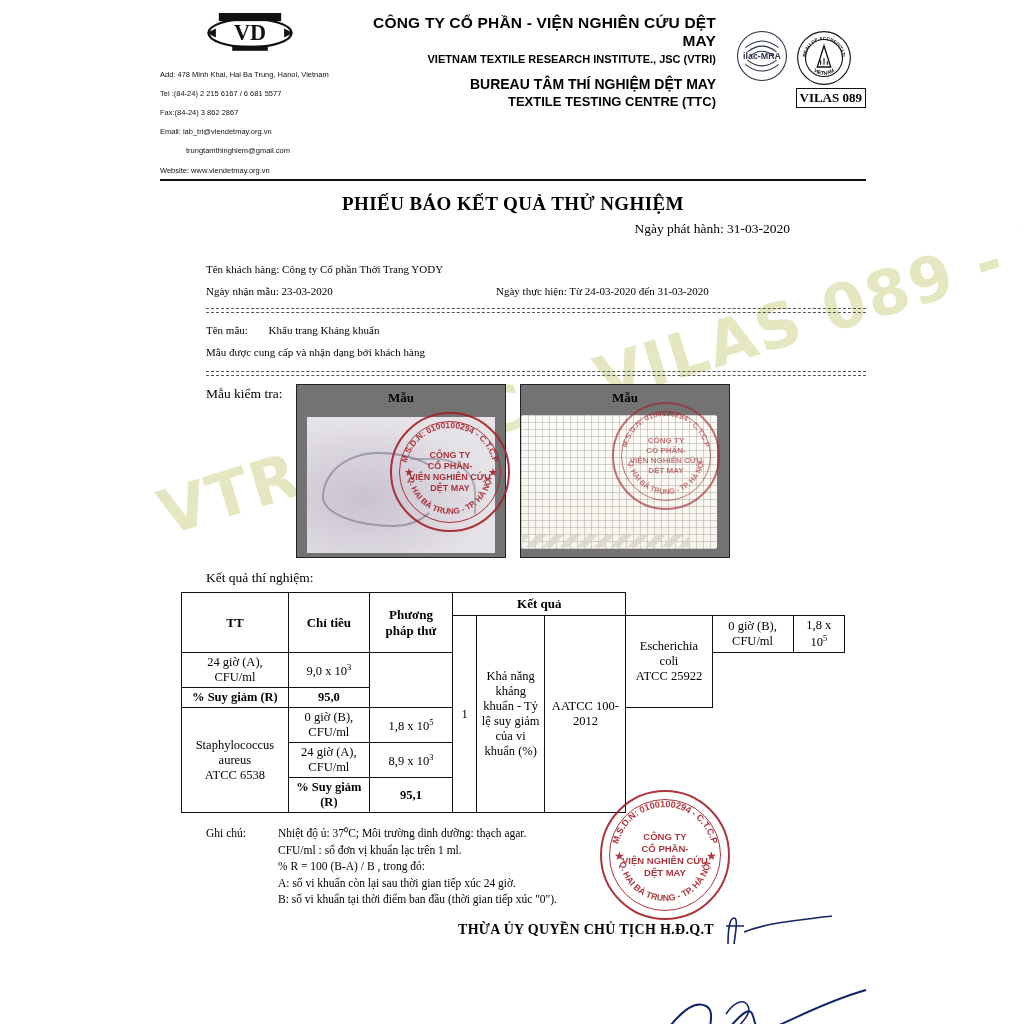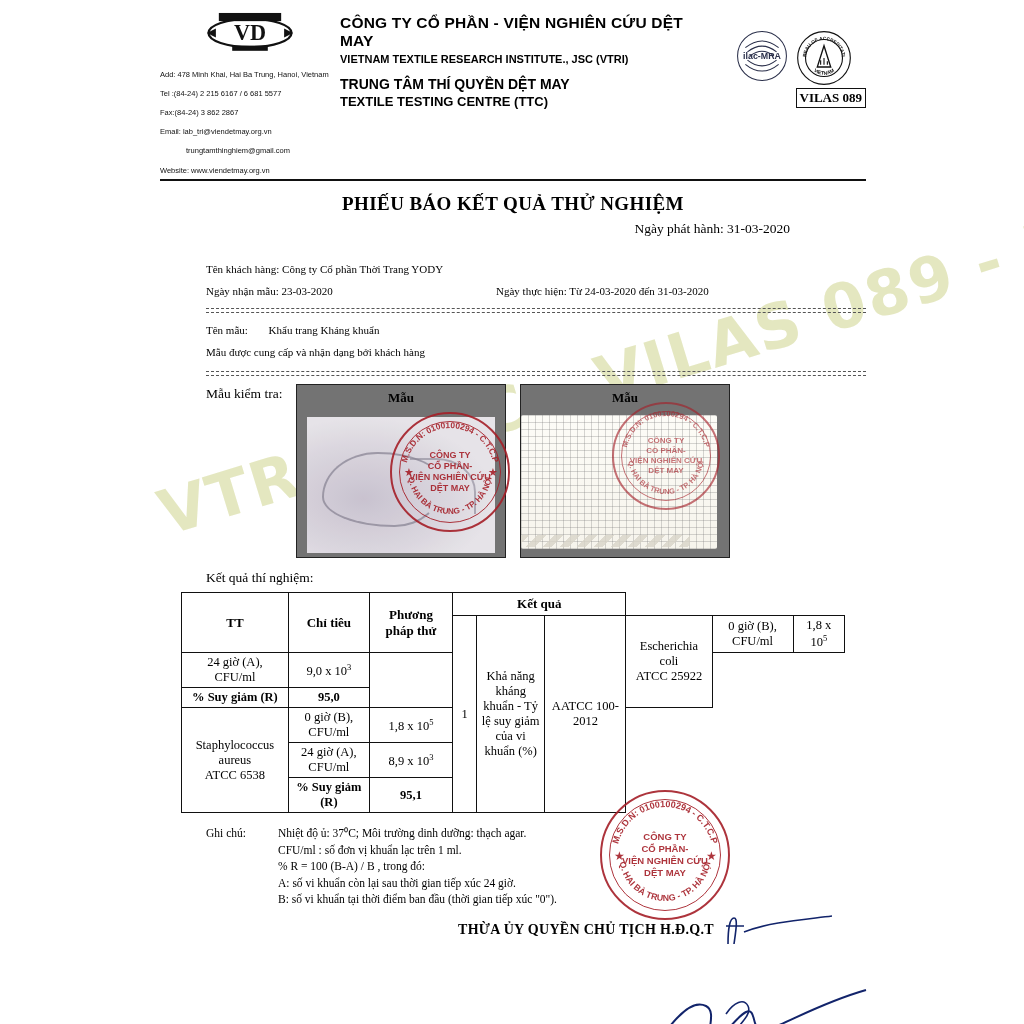--- a/index.html
+++ b/index.html
@@ -35,21 +35,21 @@
   .sheet{position:absolute;left:160px;top:8px;width:706px;z-index:2;}
   .hdr{display:flex;align-items:flex-start;position:relative;}
   .hdr-left{width:180px;padding-top:2px;}
   .logo{width:120px;height:46px;margin:0 auto 4px auto;display:block;}
   .contact{
     font-family:"Liberation Sans", sans-serif;
     font-size:7.5px;line-height:9.6px;color:#111;
     white-space:pre-line;
   }
   .contact .ind{padding-left:26px;display:block;}
-  .hdr-mid{flex:1;text-align:left;padding-top:6px;}
+  .hdr-mid{flex:1;text-align:right;padding-top:6px;}
   .org1{font-family:"Liberation Sans", sans-serif;font-weight:bold;font-size:15.5px;letter-spacing:.2px;}
   .org2{font-family:"Liberation Sans", sans-serif;font-weight:bold;font-size:11px;margin-top:3px;}
   .org3{font-family:"Liberation Sans", sans-serif;font-weight:bold;font-size:14px;margin-top:11px;}
   .org4{font-family:"Liberation Sans", sans-serif;font-weight:bold;font-size:13px;margin-top:2px;}
   .hdr-right{width:150px;display:flex;align-items:flex-start;justify-content:flex-end;gap:8px;padding-top:22px;}
   .ilac{width:52px;height:52px;}
   .boa-wrap{text-align:center;}
   .boa{width:56px;height:56px;display:block;}
   .vilas{
     border:1px solid #111;font-family:Liberation Serif, serif;
@@ -205,21 +205,21 @@
           <span>Fax:(84-24) 3 862 2867</span><br>
           <span>Email: lab_tri@viendetmay.org.vn</span><br>
           <span class="ind">trungtamthinghiem@gmail.com</span>
           <span>Website: www.viendetmay.org.vn</span>
         </div>
       </div>
 
       <div class="hdr-mid">
         <div class="org1">CÔNG TY CỔ PHẦN - VIỆN NGHIÊN CỨU DỆT MAY</div>
         <div class="org2">VIETNAM TEXTILE RESEARCH INSTITUTE., JSC (VTRI)</div>
-        <div class="org3">TRUNG TÂM THÍ QUYỀN DỆT MAY</div>
+        <div class="org3">BUREAU TÂM THÍ NGHIỆM DỆT MAY</div>
         <div class="org4">TEXTILE TESTING CENTRE (TTC)</div>
       </div>
 
       <div class="hdr-right">
         <svg class="ilac" viewBox="0 0 100 100">
           <circle cx="50" cy="50" r="47" fill="none" stroke="#2a2f4a" stroke-width="2"></circle>
           <path d="M18 34 Q50 8 82 34" fill="none" stroke="#2a2f4a" stroke-width="2"></path>
           <path d="M22 42 Q50 20 78 42" fill="none" stroke="#2a2f4a" stroke-width="2"></path>
           <path d="M27 50 Q50 32 73 50" fill="none" stroke="#2a2f4a" stroke-width="2"></path>
           <path d="M18 66 Q50 92 82 66" fill="none" stroke="#2a2f4a" stroke-width="2"></path>

